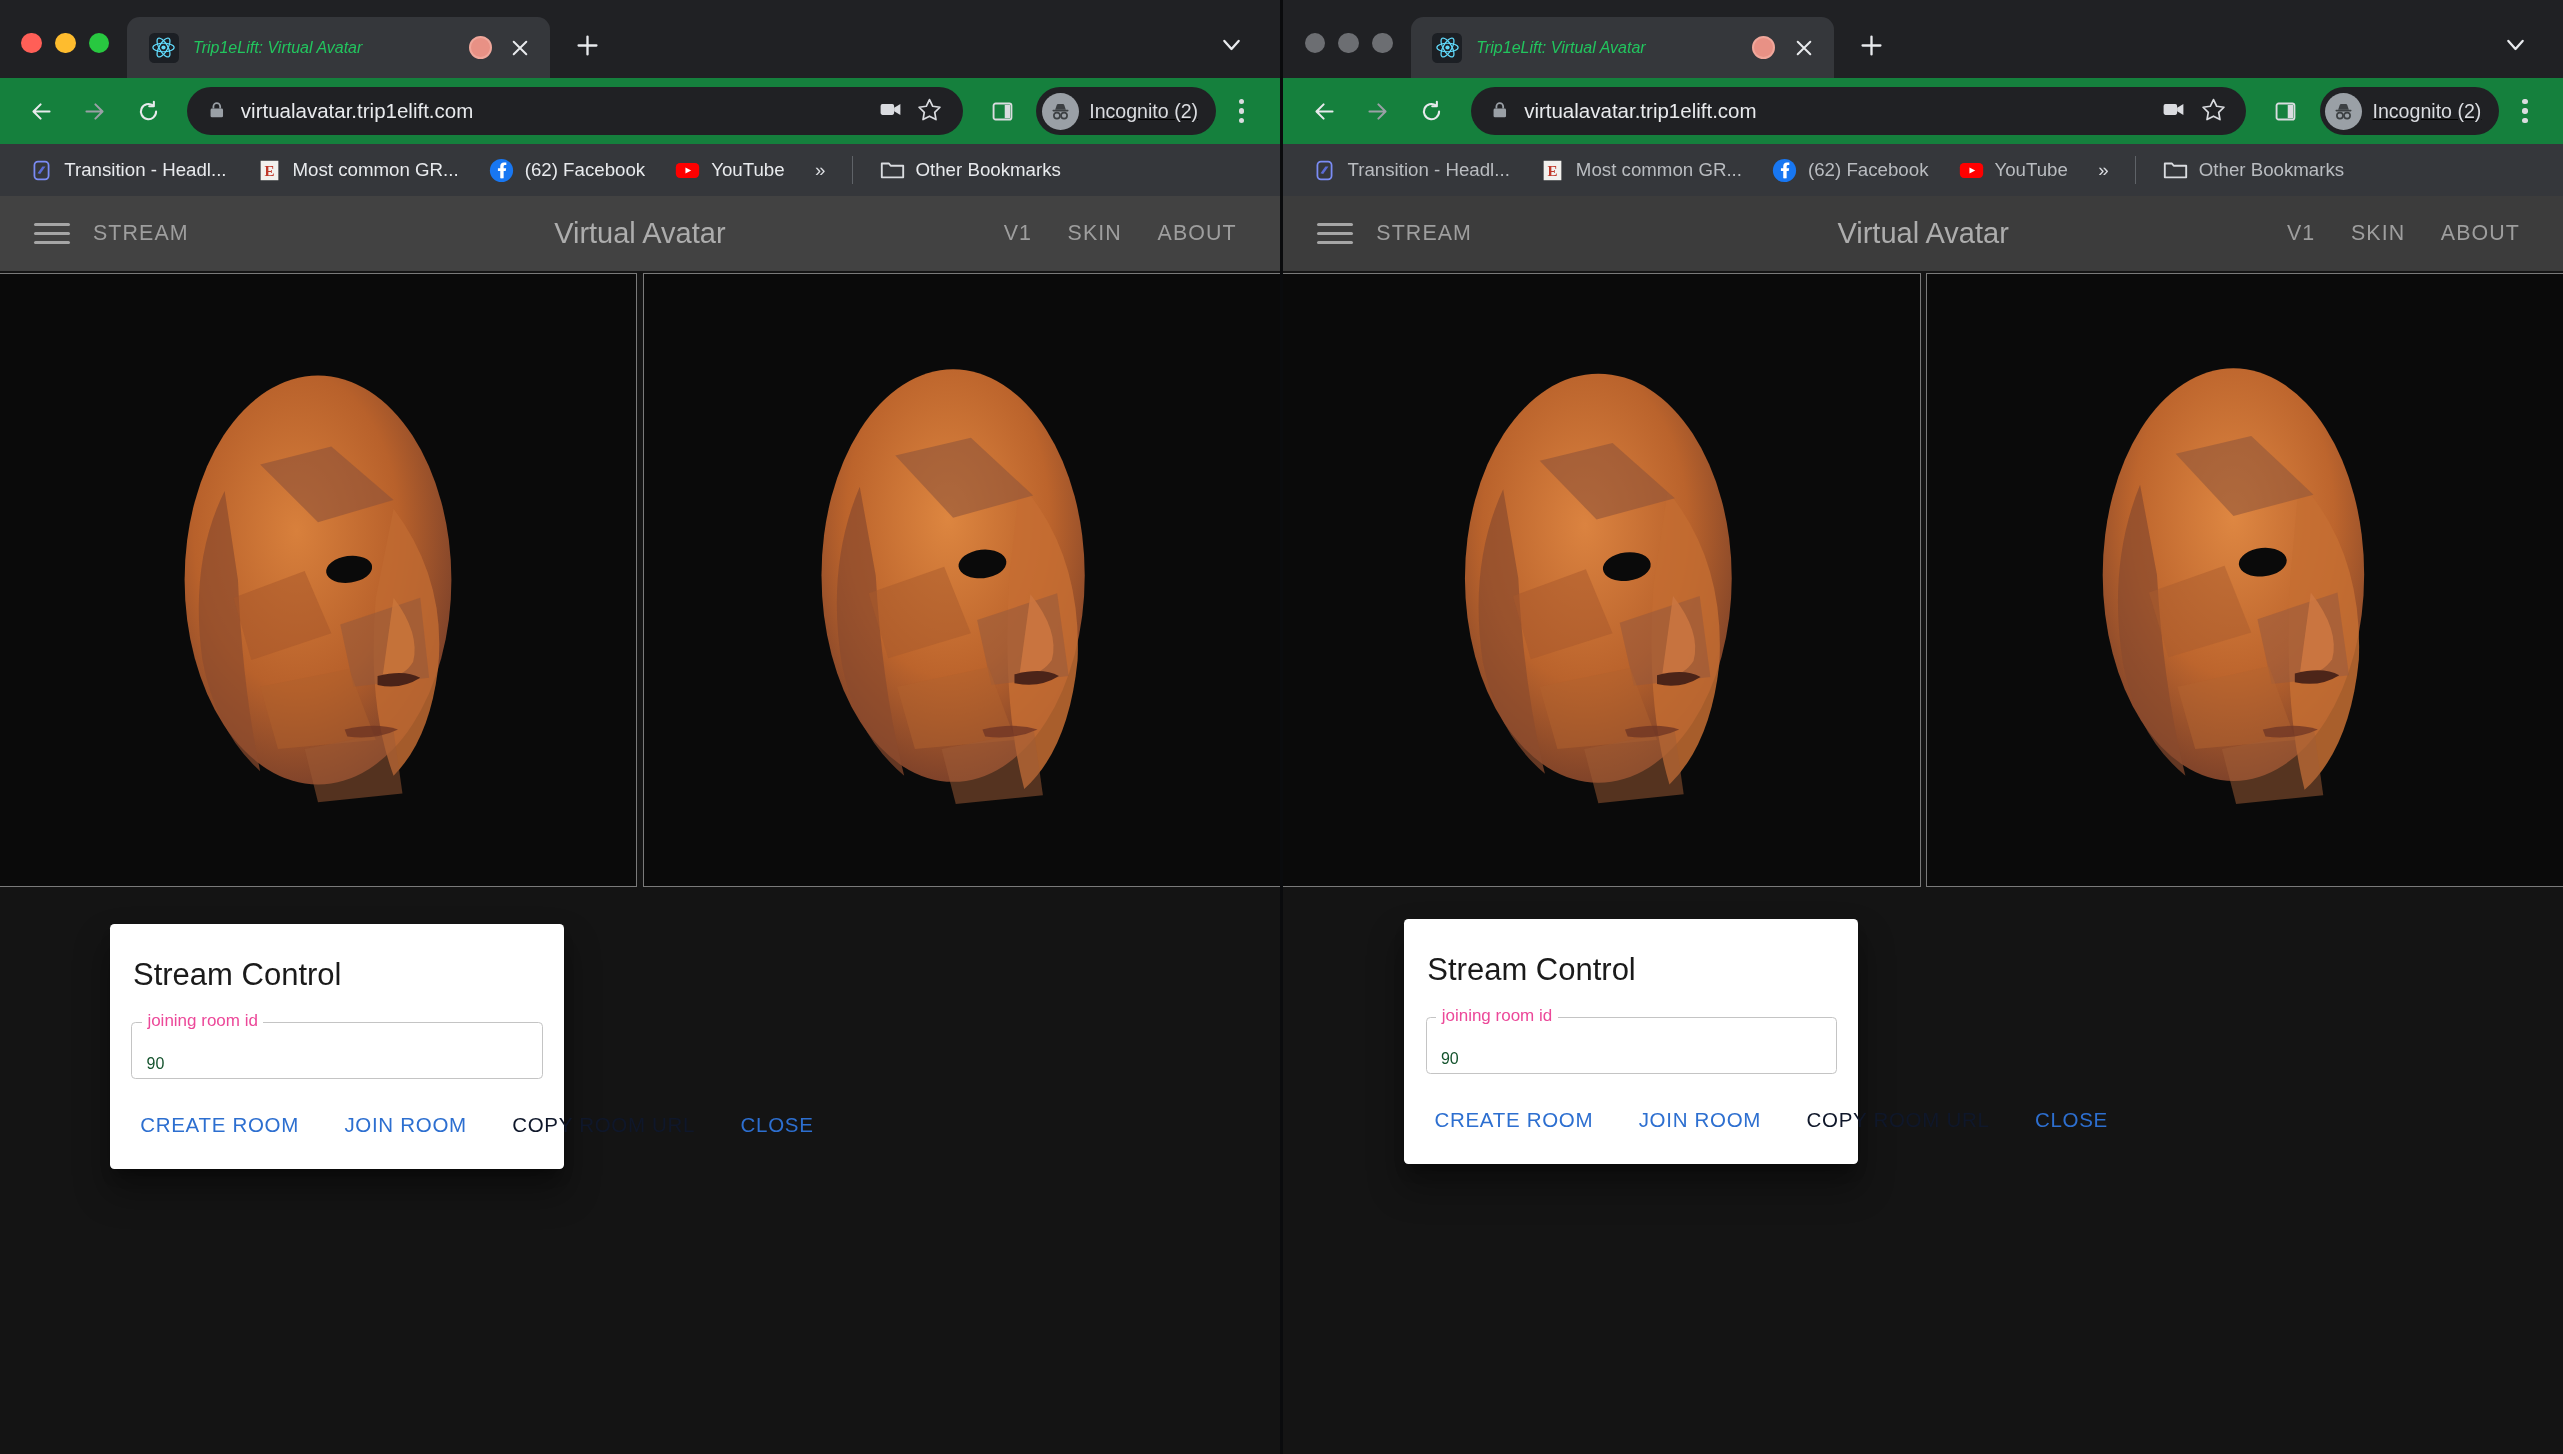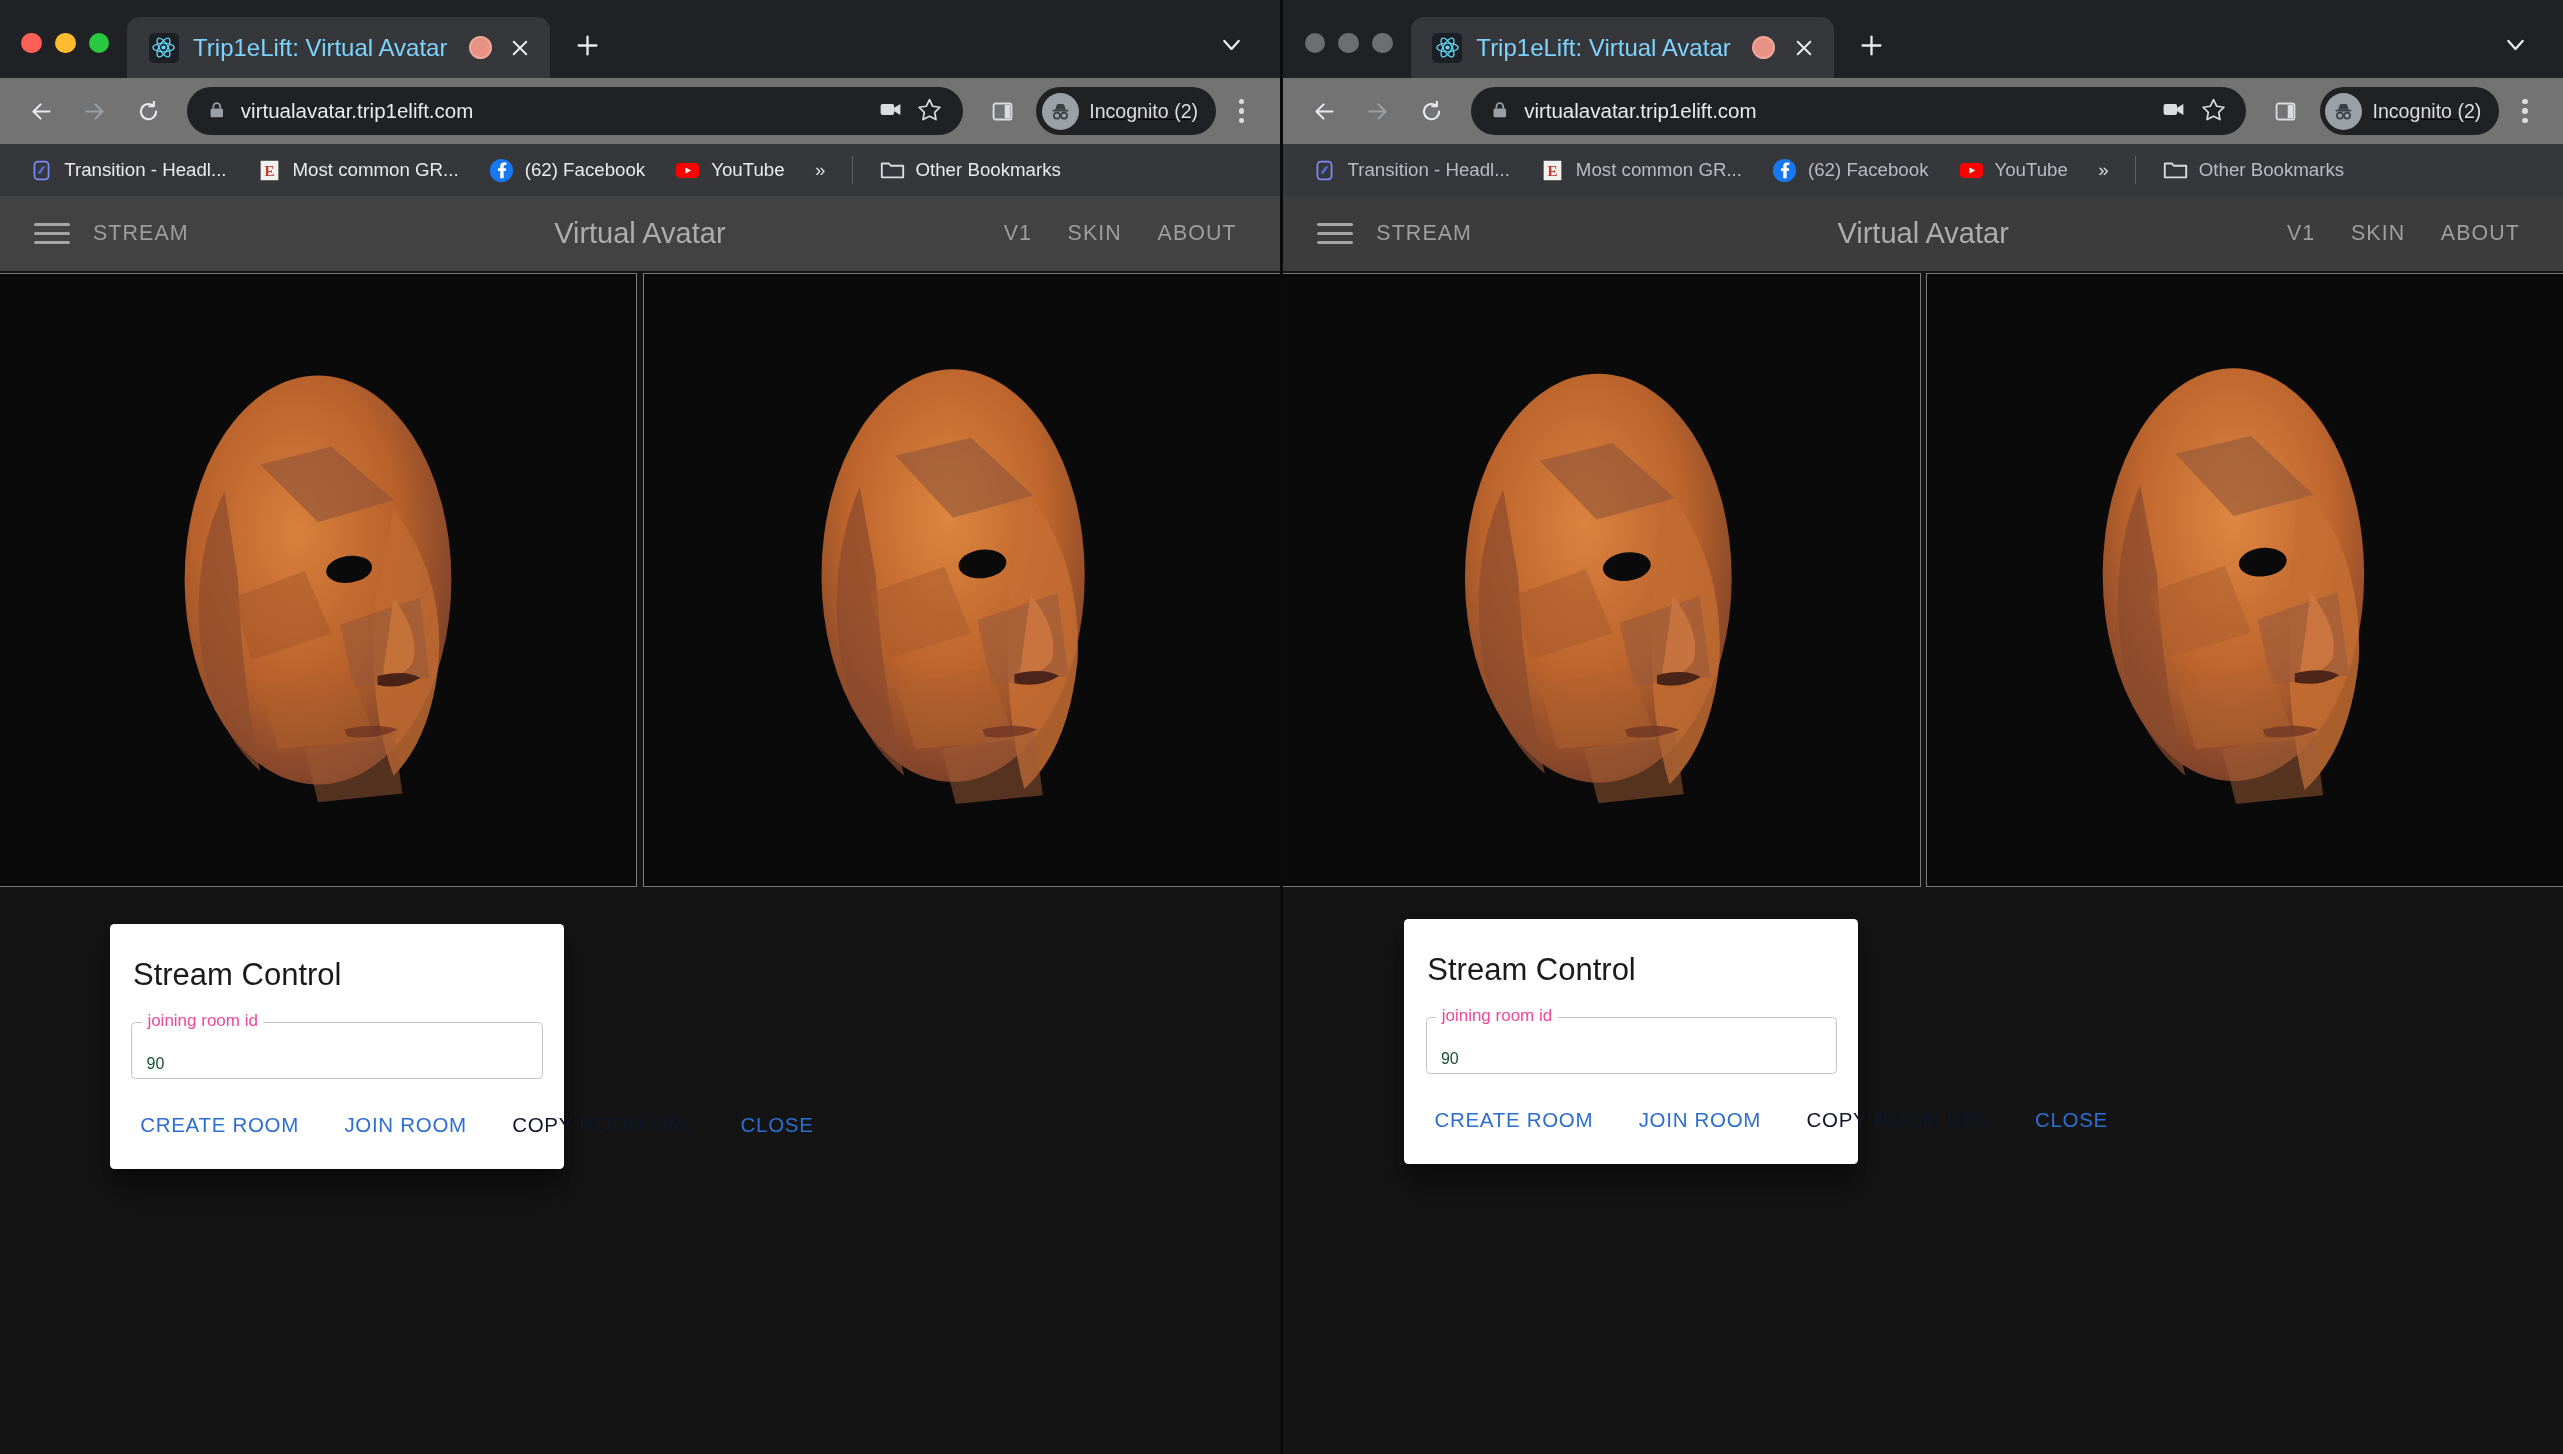--- a/index.html
+++ b/index.html
@@ -34,22 +34,22 @@
     display: flex; align-items: center; gap: 14.2px;
     height: 61px; padding: 0 16px 0 21.4px;
     background: #35373b; border-radius: 12.5px 12.5px 0 0;
     min-width: 423px; position: relative;
   }
   .tab-favicon {
     width: 30px; height: 30px; border-radius: 5.3px; background: #1c1f24;
     display: flex; align-items: center; justify-content: center; flex: 0 0 auto;
   }
   .tab-title {
-    color: #7dd3fc; font-size: 24px; white-space: nowrap;
-    overflow: hidden; text-overflow: ellipsis; flex: 1 1 auto;
+    color: #22c55e; font-size: 16px; white-space: nowrap;
+    overflow: hidden; text-overflow: ellipsis; flex: 1 1 auto; font-style: italic;
   }
   .tab-rec {
     width: 23px; height: 23px; border-radius: 50%;
     background: #e89185; border: 2.2px solid #f0a79b; flex: 0 0 auto;
   }
   .tab-close {
     width: 28.5px; height: 28.5px; display: flex; align-items: center;
     justify-content: center; color: #e8eaed; font-size: 23px;
     font-family: "Liberation Sans", sans-serif; flex: 0 0 auto;
   }
@@ -59,21 +59,21 @@
     color: #e8eaed; font-size: 30px; font-weight: 300; line-height: 1;
   }
   .tabstrip-spacer { flex: 1 1 auto; }
   .tabstrip-chevron {
     width: 53px; height: 50px; margin: 0 21.4px 9px 0;
     display: flex; align-items: center; justify-content: center;
   }
 
   
   .toolbar {
-    height: 66px; background: #737373;
+    height: 66px; background: #15803d;
     display: flex; align-items: center; padding: 0 16px; gap: 3.6px;
   }
   .tb-btn {
     width: 50px; height: 50px; border-radius: 50%;
     display: flex; align-items: center; justify-content: center;
     color: #dadce0; flex: 0 0 auto;
   }
   .omnibox {
     flex: 1 1 auto; height: 48px; background: #202124; border-radius: 24px;
     display: flex; align-items: center; padding: 0 19.6px; margin: 0 10.7px;

